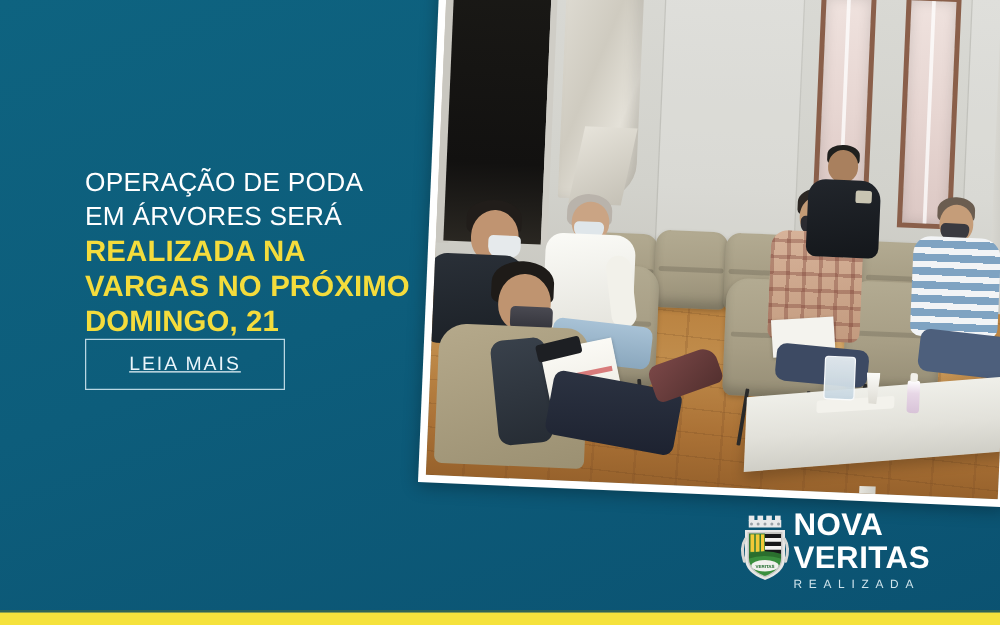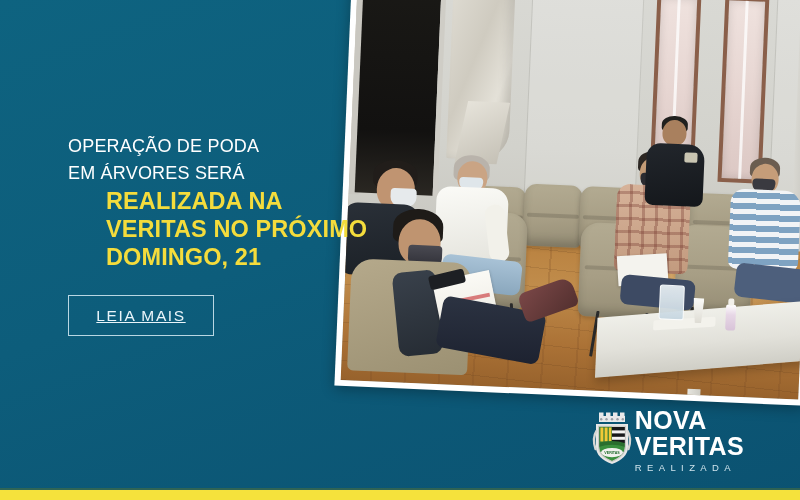--- a/index.html
+++ b/index.html
@@ -14,40 +14,38 @@
     background:linear-gradient(160deg,#0e6380 0%,#0d5d7b 45%,#0b5271 100%);
   }
 
   
   .content{
     position:absolute;left:68px;top:133px;width:290px;z-index:6;
   }
   .headline{margin:0;padding:0;}
   .hl-line{
     display:block;
-    font-size:18px;
+    font-size:21px;
     line-height:27px;
     letter-spacing:.2px;
     font-weight:400;
     color:#ffffff;
     white-space:nowrap;
   }
   .hl-line.em{
     color:#f4dc3c;
     font-weight:700;
     letter-spacing:.1px;
     font-size:23.5px;
     line-height:28px;
-    margin-left:38px;
   }
   .cta{
     display:block;
     box-sizing:border-box;
-    margin-top:24px;
-    width:146px;height:41px;
+    width:160px;height:41px;
     line-height:39px;
     text-align:center;
     border:1.5px solid #b9d7e3;
     color:#eaf5fa;
     background:transparent;
     font-size:15.5px;
     letter-spacing:1.6px;
     font-family:"Liberation Sans", sans-serif;
     cursor:pointer;
   }
@@ -320,21 +318,21 @@
       <div class="cup"></div>
       <div class="sanitizer"></div>
     </div>
   </div>
 
   <div class="content">
     <h1 class="headline">
       <span class="hl-line">OPERAÇÃO DE PODA</span>
       <span class="hl-line">EM ÁRVORES SERÁ</span>
       <span class="hl-line em">REALIZADA NA</span>
-      <span class="hl-line em">VERITAS NO PRÓXIMO</span>
+      <span class="hl-line em">VARGAS NO PRÓXIMO</span>
       <span class="hl-line em">DOMINGO, 21</span>
     </h1>
     <a class="cta" href="#">LEIA MAIS</a>
   </div>
 
   <div class="logo">
     <span class="crest">
       <svg viewBox="0 0 46 56" width="46" height="56" aria-hidden="true">
 
         <g>

